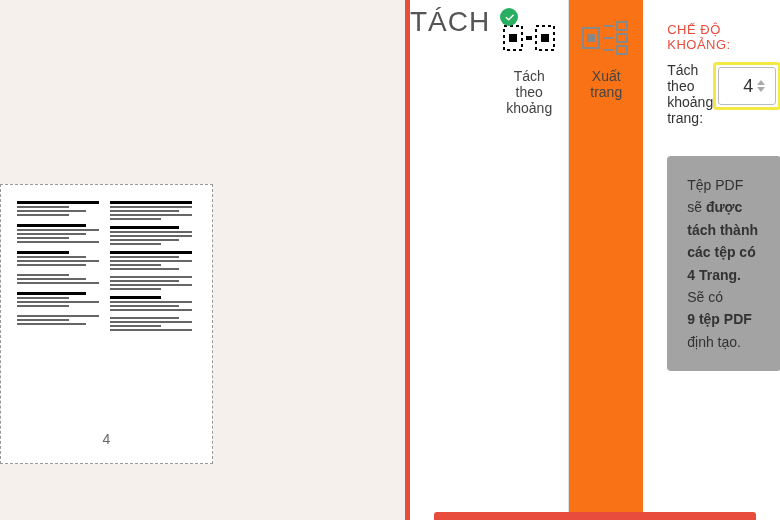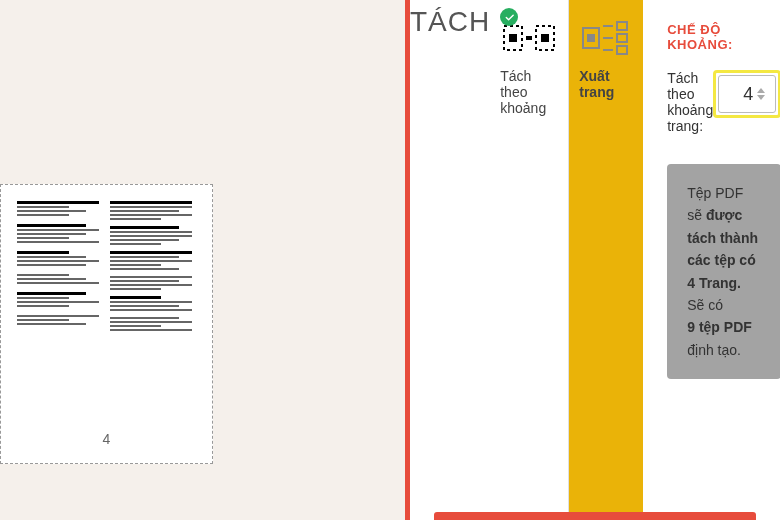--- a/index.html
+++ b/index.html
@@ -26,28 +26,28 @@
 .vertical-divider { width: 5px; background: #e74c3c; height: 100%; }
 
 .sidebar { width: 370px; background: #fff; padding: 0 0 0 0; position: relative; display: flex; flex-direction: row; }
 
 .title-partial { font-size: 28px; font-weight: 300; color: #555; text-align: center; padding: 6px 0 12px 0; letter-spacing: 1px; }
 
 .mode-tabs { display: flex; position: relative; border-bottom: 1px solid #e0e0e0; }
 .check-badge { position: absolute; left: 10px; top: 8px; width: 18px; height: 18px; border-radius: 50%; background: #27ae60; display: flex; align-items: center; justify-content: center; }
 .check-badge svg { width: 11px; height: 11px; }
 
-.mode-tab { flex: 1; padding: 18px 10px 14px 10px; text-align: left; cursor: pointer; border-right: 1px solid #e0e0e0; background: #fff; }
-.mode-tab:last-child { border-right: none; background: #eab308; font-weight: bold; }
+.mode-tab { flex: 1; padding: 18px 10px 14px 10px; text-align: center; cursor: pointer; border-right: 1px solid #e0e0e0; background: #fff; }
+.mode-tab:last-child { border-right: none; background: #f97316; }
 .mode-tab-icon { height: 40px; display: flex; align-items: center; justify-content: center; margin-bottom: 10px; }
 .mode-tab-label { font-size: 14px; color: #444; }
 
 .panel-body { padding: 22px 24px 0 24px; }
 
-.section-label { color: #e74c3c; font-size: 13px; font-weight: 700; letter-spacing: 0.5px; margin-bottom: 18px; }
+.section-label { color: #e74c3c; font-size: 13px; font-weight: 400; letter-spacing: 0.5px; margin-bottom: 10px; }
 
 .range-toggle { display: flex; gap: 0; margin-bottom: 28px; }
 .range-btn { flex: 1; padding: 14px 10px; text-align: center; font-size: 14px; cursor: pointer; border: 1px solid transparent; background: #f2f2f2; color: #888; border-radius: 4px; }
 .range-btn.active { background: #fff; border: 2px solid #e74c3c; color: #e74c3c; font-weight: 500; }
 .range-btn:first-child { margin-right: 6px; }
 
 .input-row { display: flex; align-items: flex-start; justify-content: space-between; margin-bottom: 30px; }
 .input-label { font-size: 14px; color: #333; }
 .input-highlight { border: 3px solid #f4e842; border-radius: 4px; padding: 2px; }
 .num-input-wrap { display: flex; align-items: center; border: 1px solid #bbb; border-radius: 3px; background: #fff; padding: 4px 6px; width: 58px; height: 38px; position: relative; }

